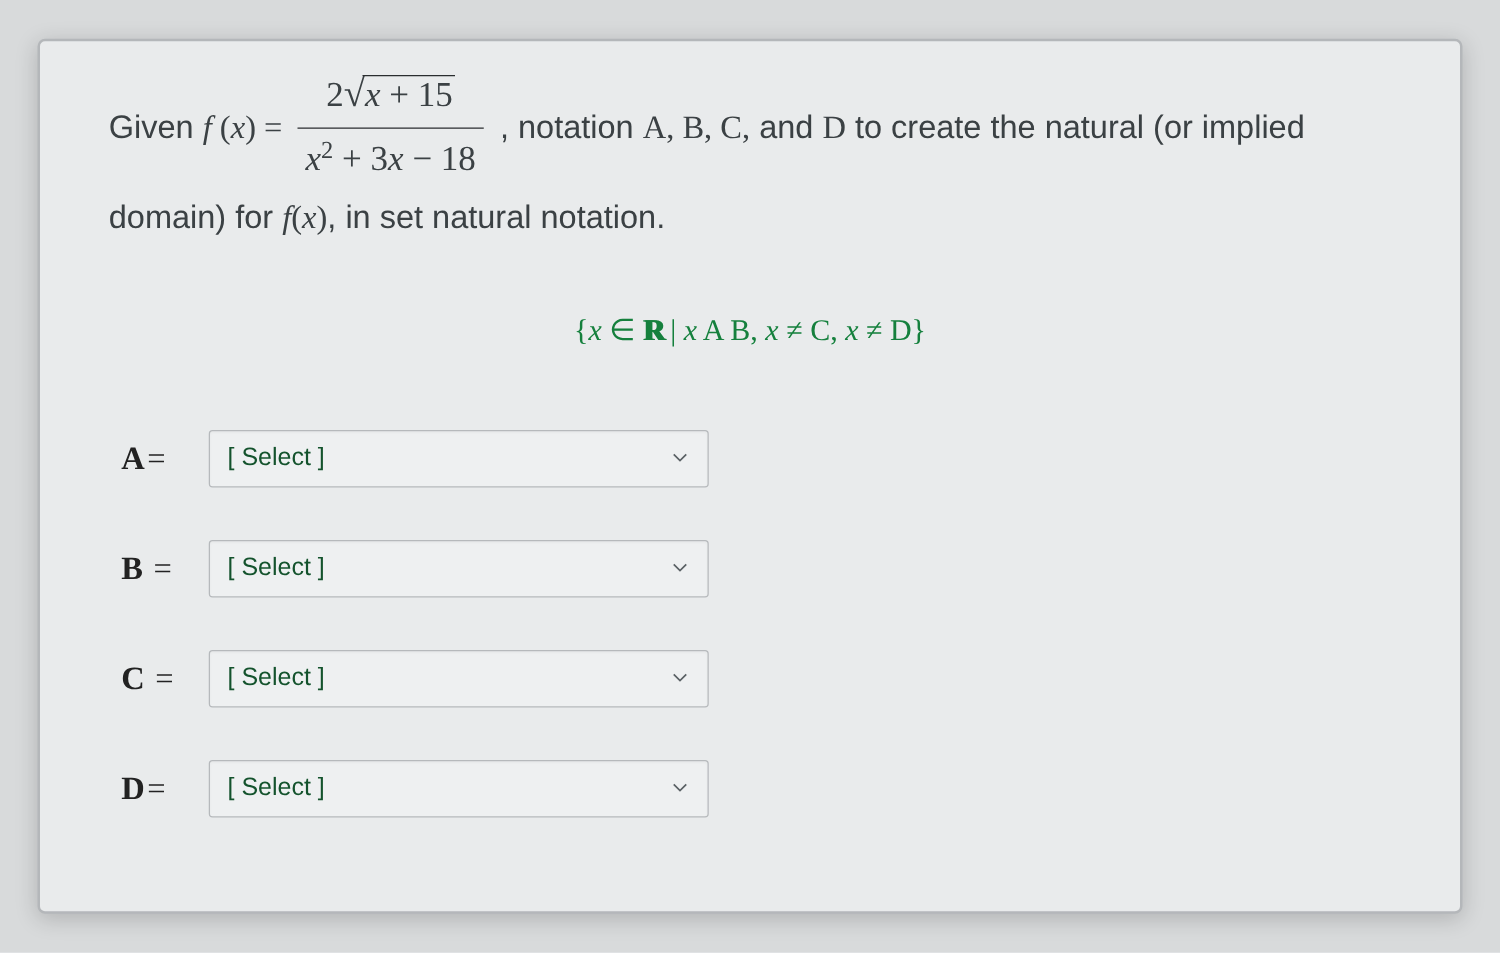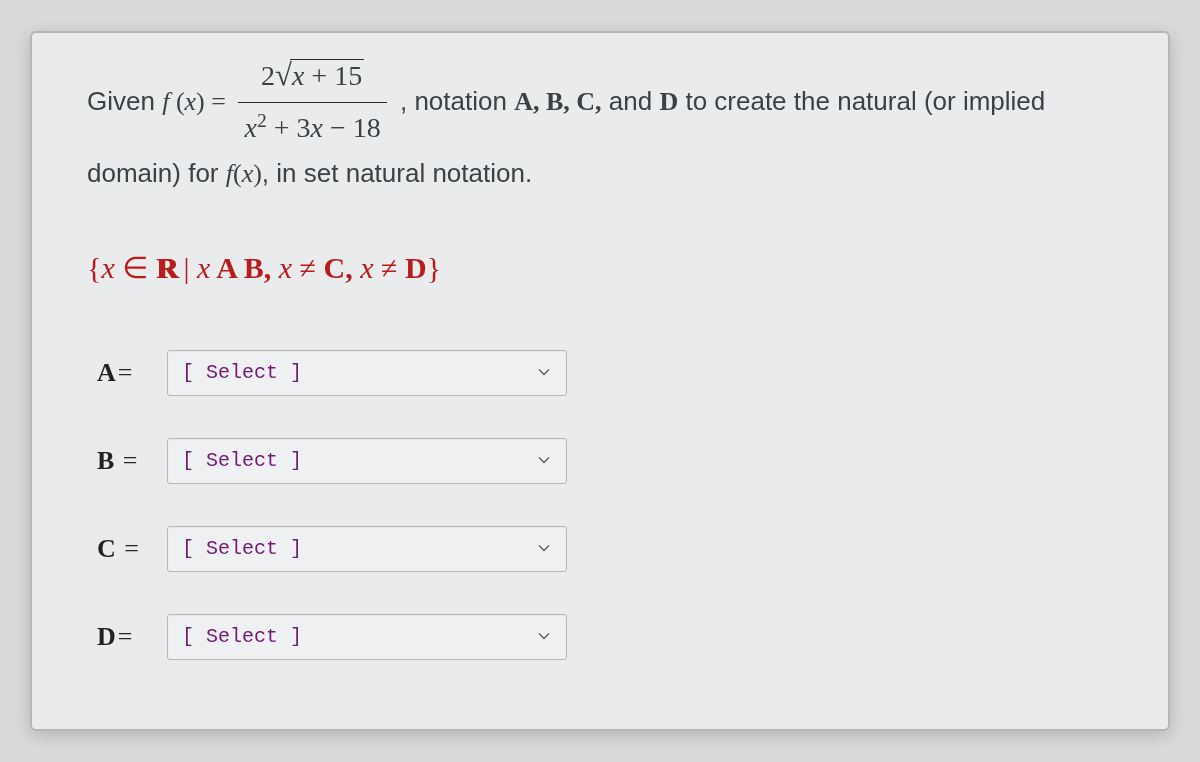--- a/index.html
+++ b/index.html
@@ -34,21 +34,21 @@
     font-family: -apple-system, 'Segoe UI', Helvetica, Arial, sans-serif;
   }
   .mathvar {
     font-family: 'Times New Roman', Georgia, serif;
     font-style: italic;
   }
   .mathrm {
     font-family: 'Times New Roman', Georgia, serif;
     font-style: normal;
   }
-  .bold { font-weight: bold; }
+  .bold { font-weight: normal; }
   .frac {
     display: inline-block;
     vertical-align: middle;
     text-align: center;
     margin: 0 6px;
     position: relative;
     top: -2px;
   }
   .frac .num {
     display: block;
@@ -69,24 +69,25 @@
   .sqrt .radical {
     font-size: 1.1em;
     margin-right: -2px;
   }
   .sqrt .radicand {
     border-top: 1.5px solid #2a2d2f;
     padding: 0 2px;
   }
 
   .set-builder {
+    text-align: center;
     margin: 55px 0 65px 0;
     font-family: 'Times New Roman', Georgia, serif;
-    font-size: 30px;
-    color: #b91c1c;
+    font-size: 24px;
+    color: #15803d;
   }
   .bbR {
     font-family: 'Times New Roman', serif;
     font-weight: bold;
     letter-spacing: -1.5px;
     position: relative;
     display: inline-block;
   }
   .bbR::before {
     content: "R";
@@ -120,22 +121,22 @@
     width: 400px;
   }
   .select {
     width: 100%;
     height: 46px;
     background: #eef0f1;
     border: 1px solid #b6b9bc;
     border-radius: 3px;
     padding: 0 14px;
     font-size: 20px;
-    font-family: Liberation Mono, monospace;
-    color: #701a75;
+    font-family: Liberation Sans, sans-serif;
+    color: #14532d;
     display: flex;
     align-items: center;
     justify-content: space-between;
     cursor: pointer;
     box-shadow: inset 0 1px 2px rgba(0,0,0,0.04);
   }
   .chev {
     width: 14px;
     height: 14px;
     flex-shrink: 0;

